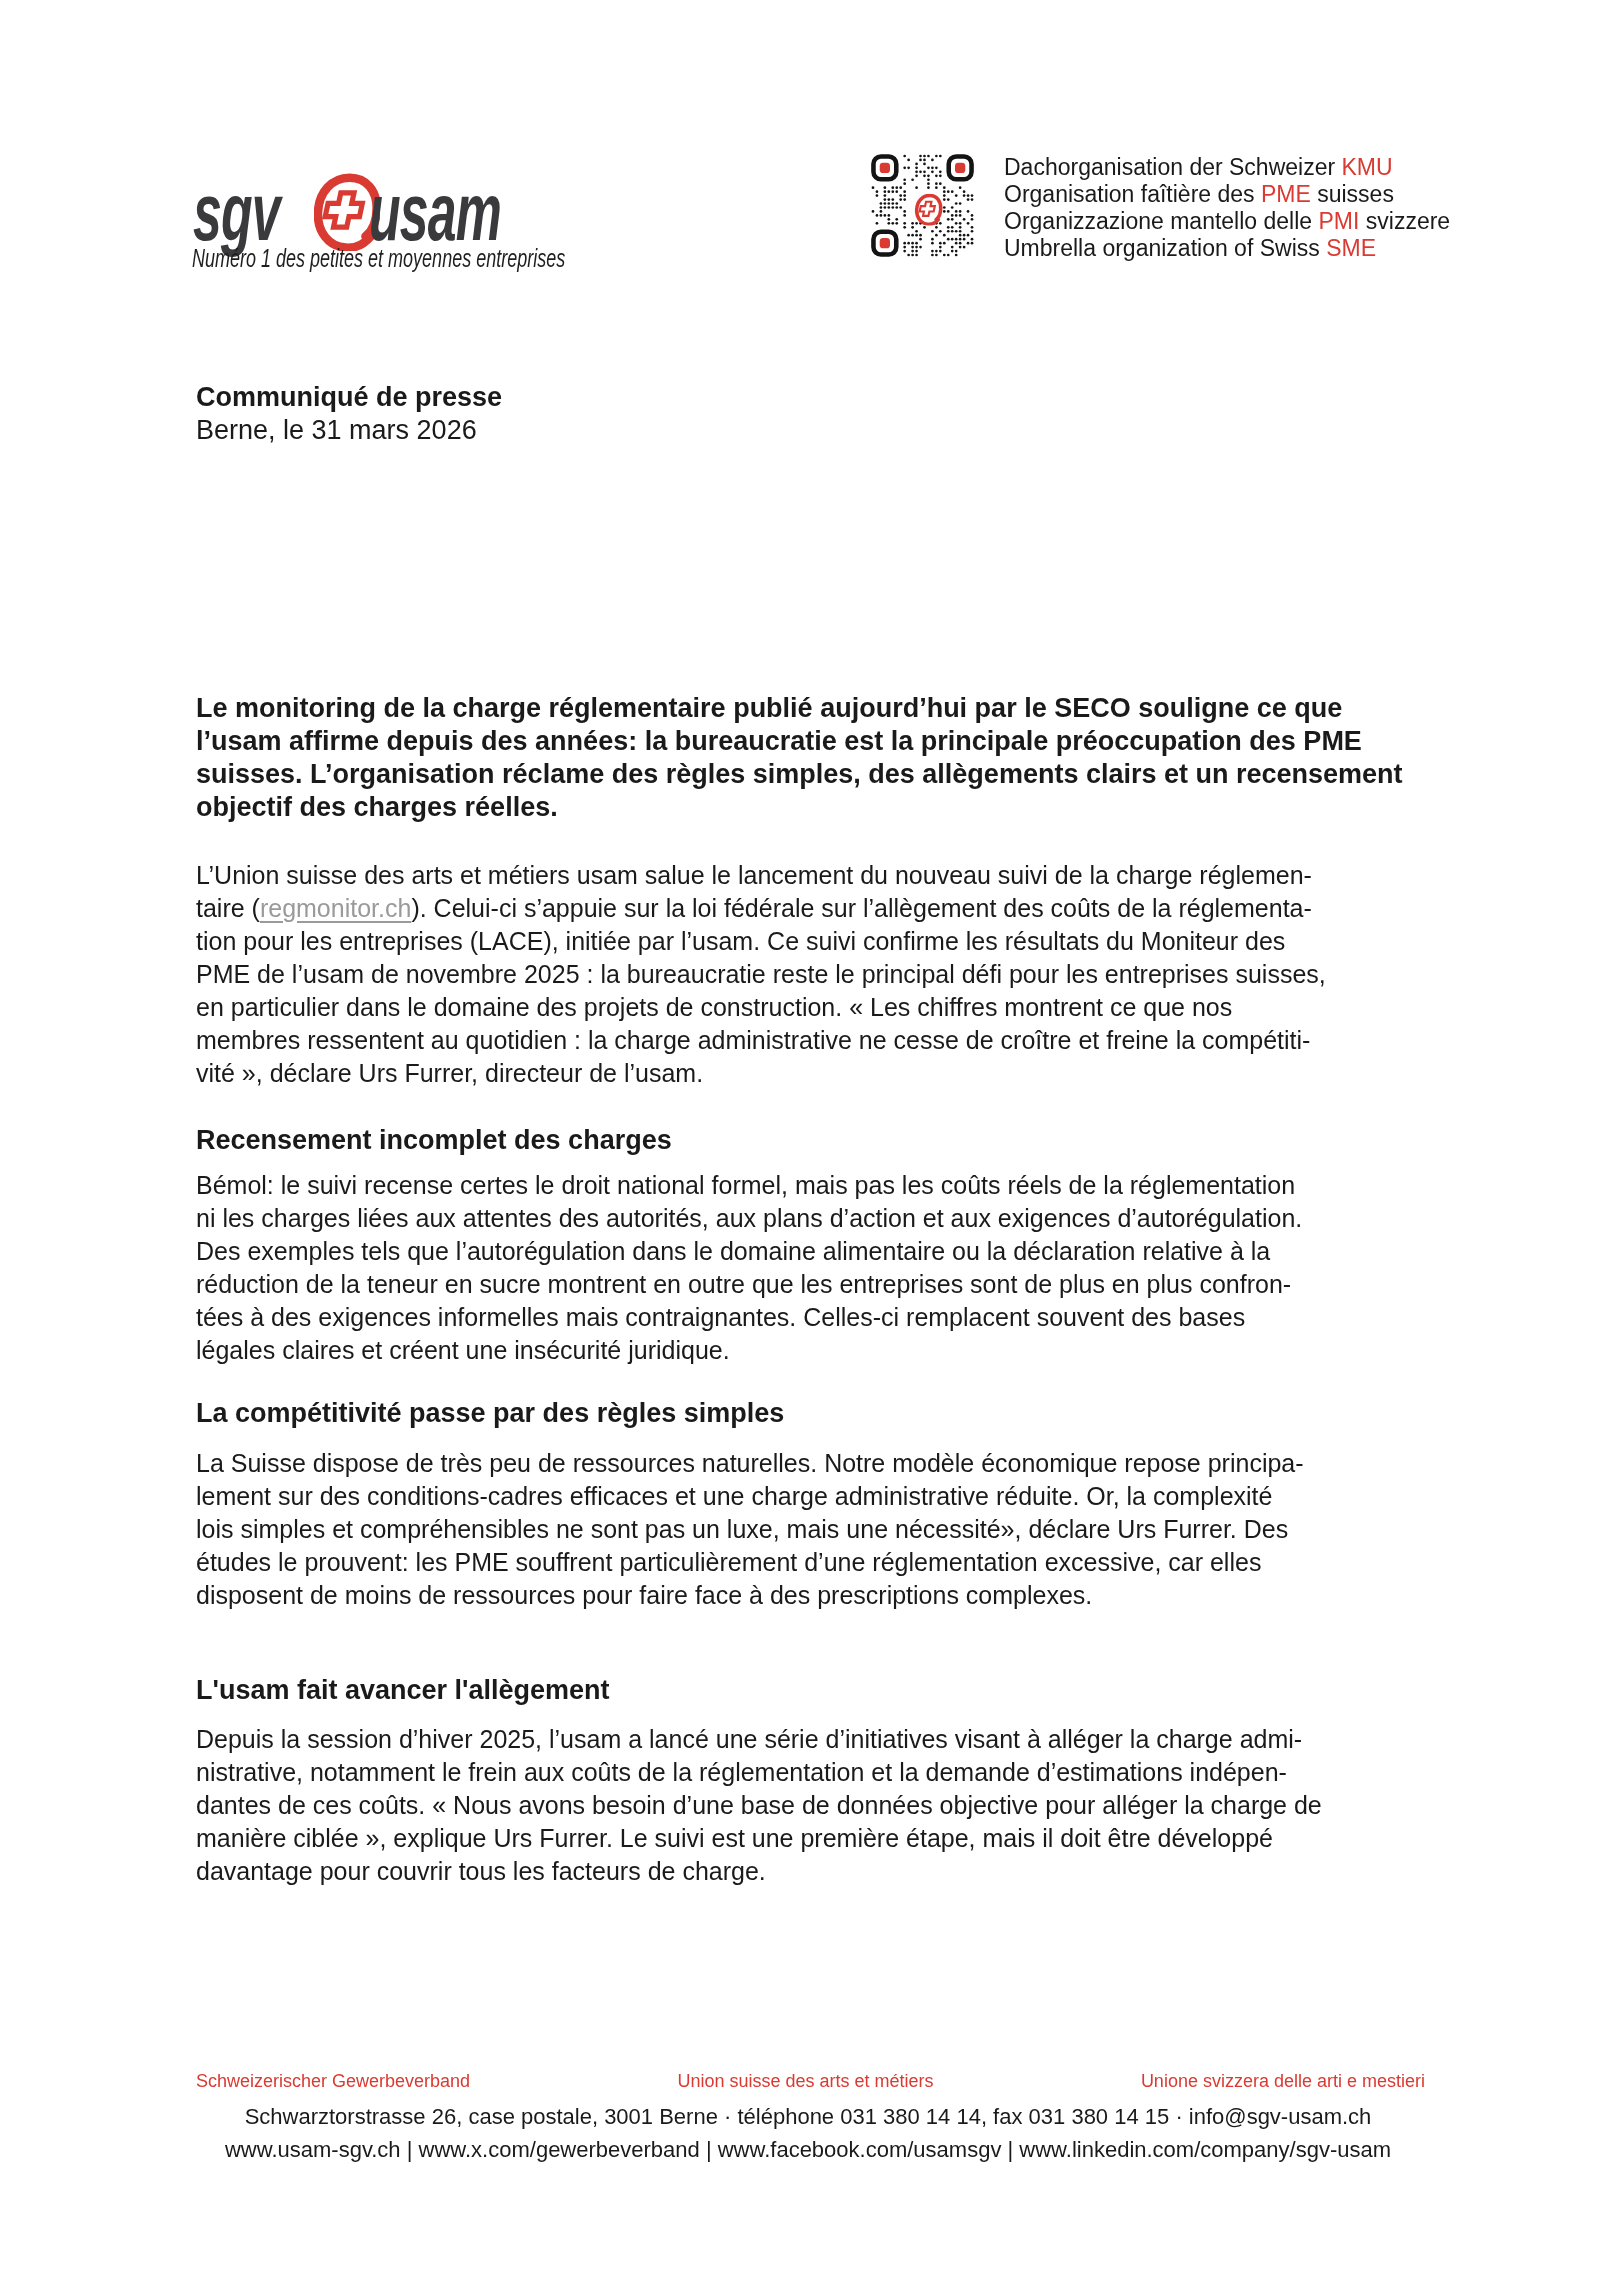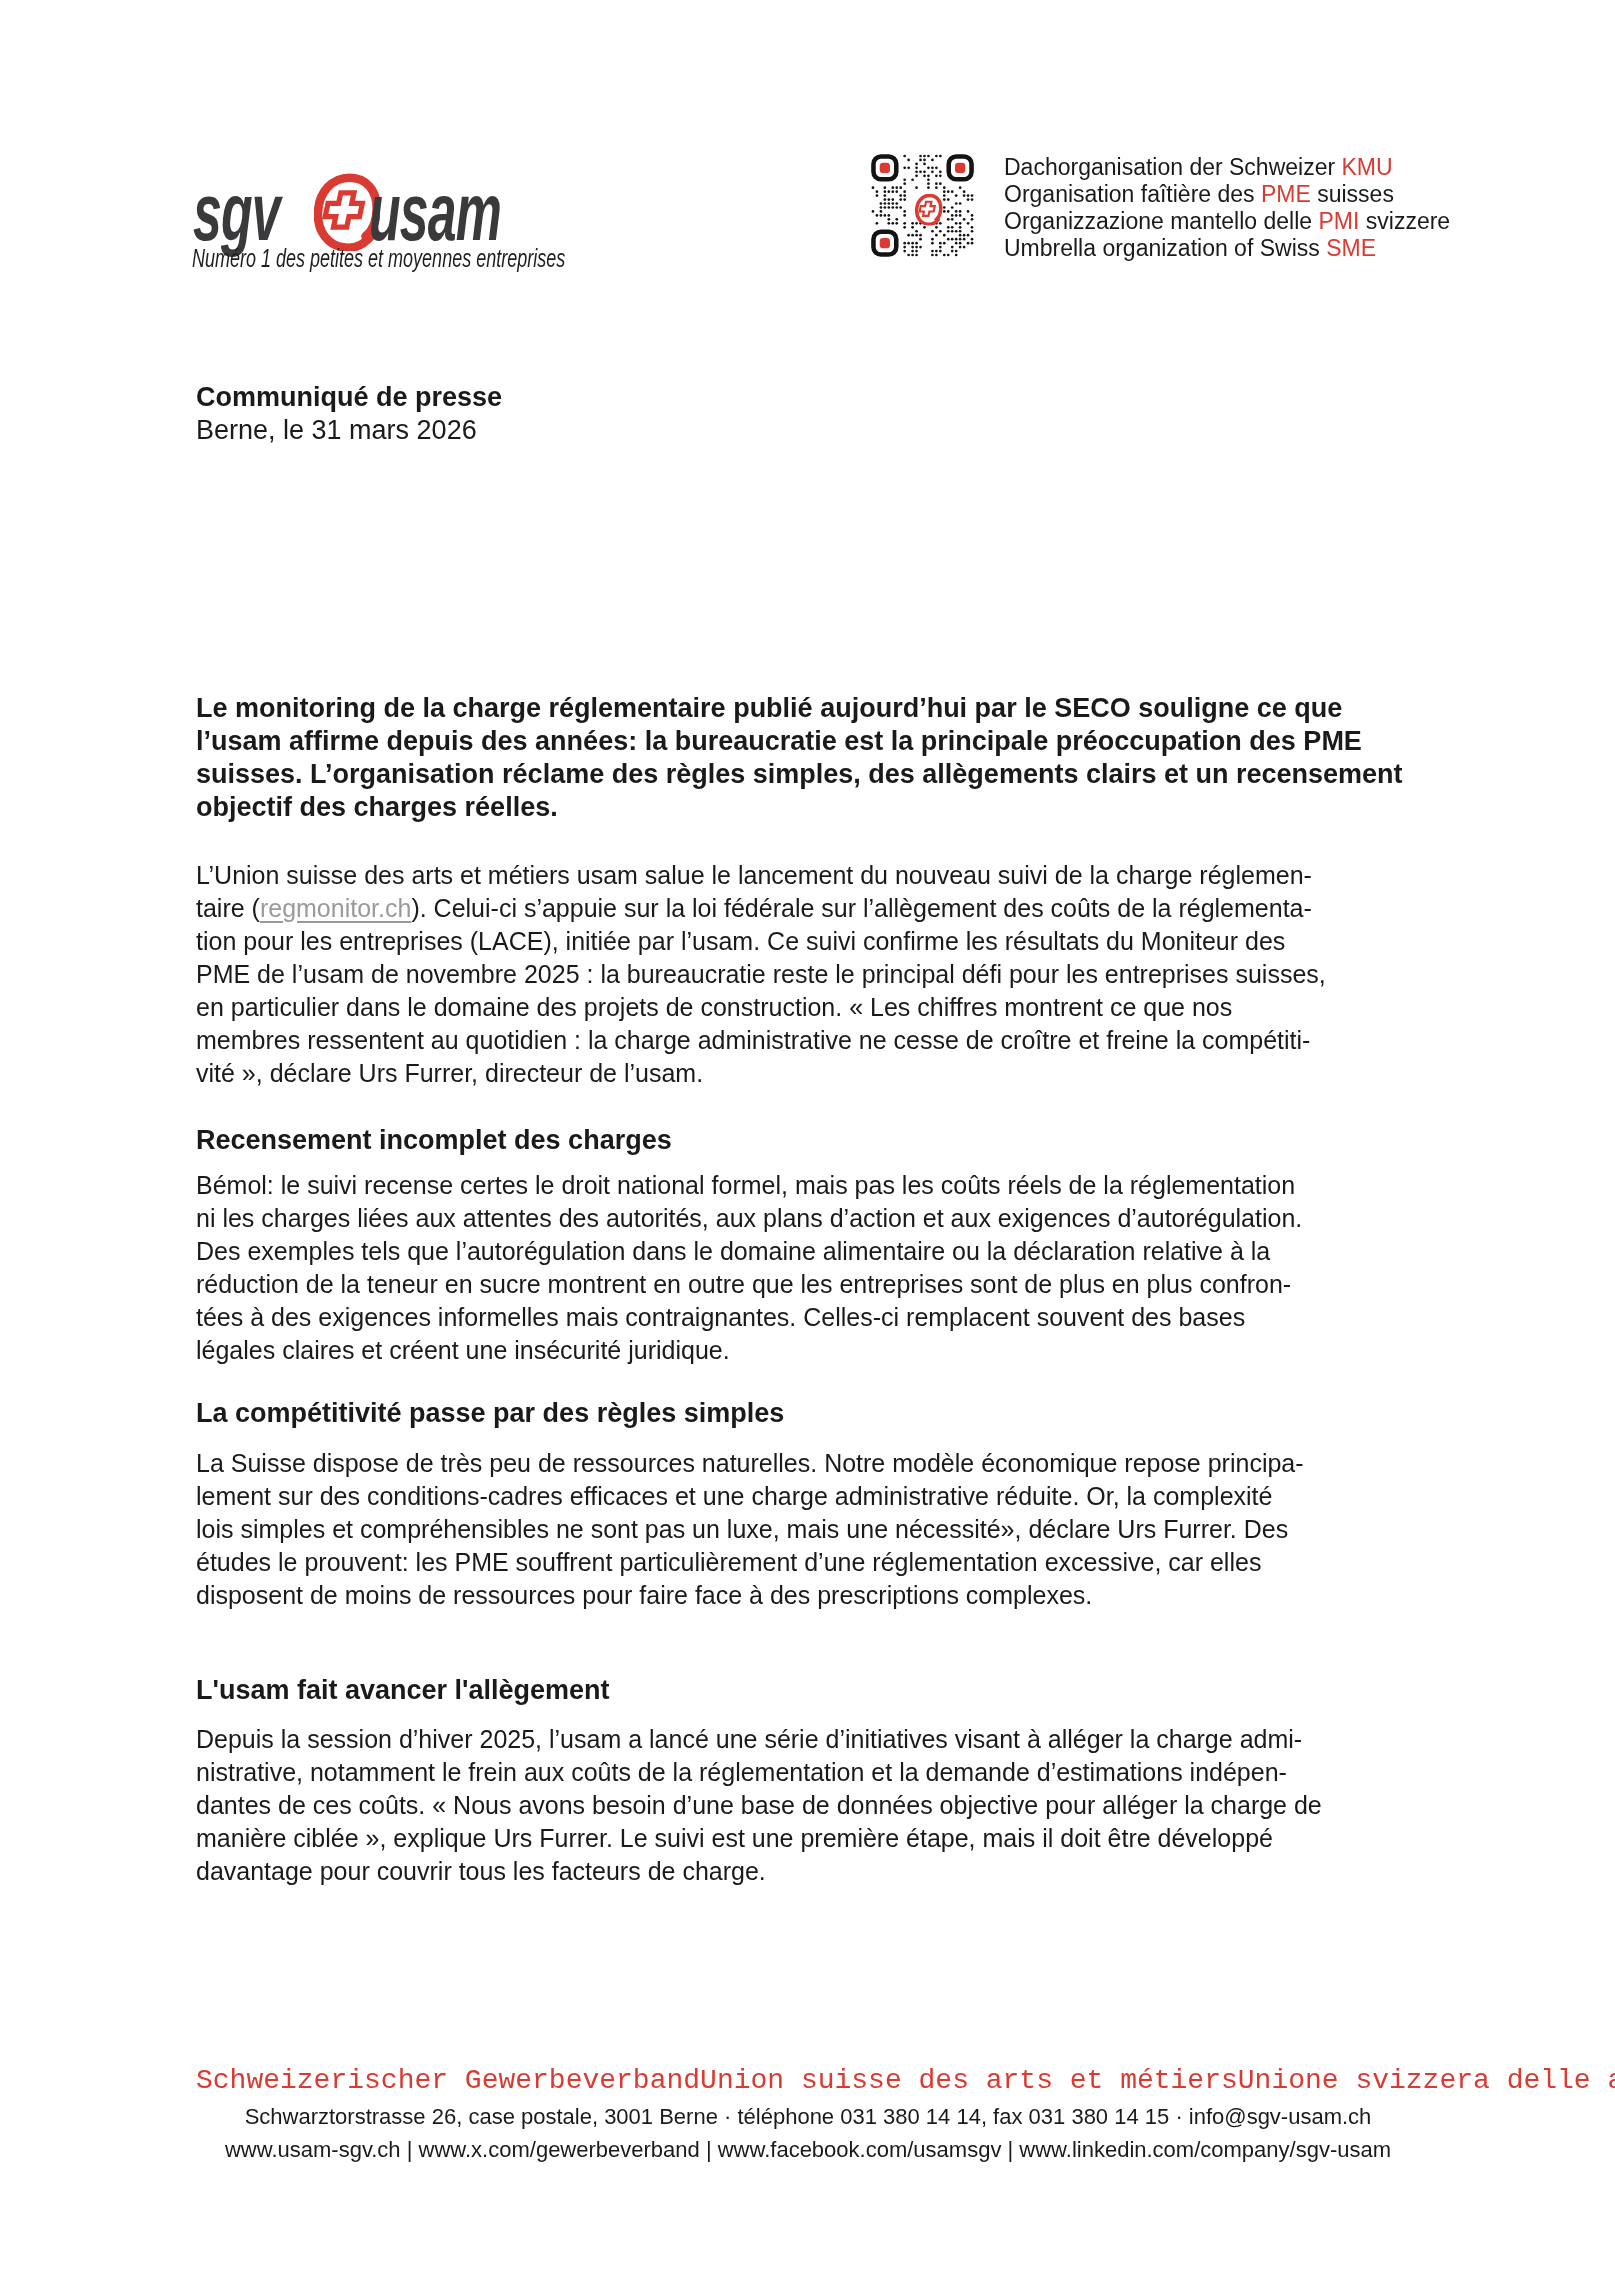--- a/index.html
+++ b/index.html
@@ -49,21 +49,21 @@
   .par4{top:1723px;}
   .sec-h{font-size:27px;line-height:33px;font-weight:bold;white-space:nowrap;}
   .sec-h.h2{top:1124px;}
   .sec-h.h3{top:1397px;}
   .sec-h.h4{top:1674px;}
   .doc-link{color:#9a9a9a;text-decoration:underline;text-decoration-color:#9a9a9a;text-underline-offset:3.9px;cursor:pointer;}
   
   .footer-orgs{
     position:absolute;left:196px;top:2068px;width:1229px;
     display:flex;justify-content:space-between;
-    font-size:28px;line-height:26px;color:var(--red);white-space:nowrap;font-family:Liberation Mono, monospace;
+    font-size:18px;line-height:26px;color:var(--red);white-space:nowrap;
   }
   .footer-line{
     position:absolute;left:0;width:1616px;text-align:center;
     font-size:22px;line-height:26px;color:#1a1a1a;white-space:nowrap;
   }
   .footer-address{top:2104px;}
   .footer-links{top:2137px;}
   :root{--red:#d93a31;}
 </style>
 </head>

